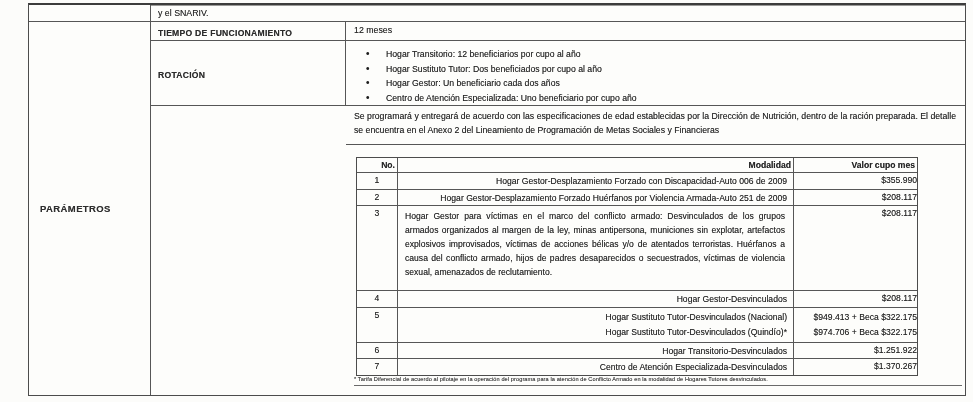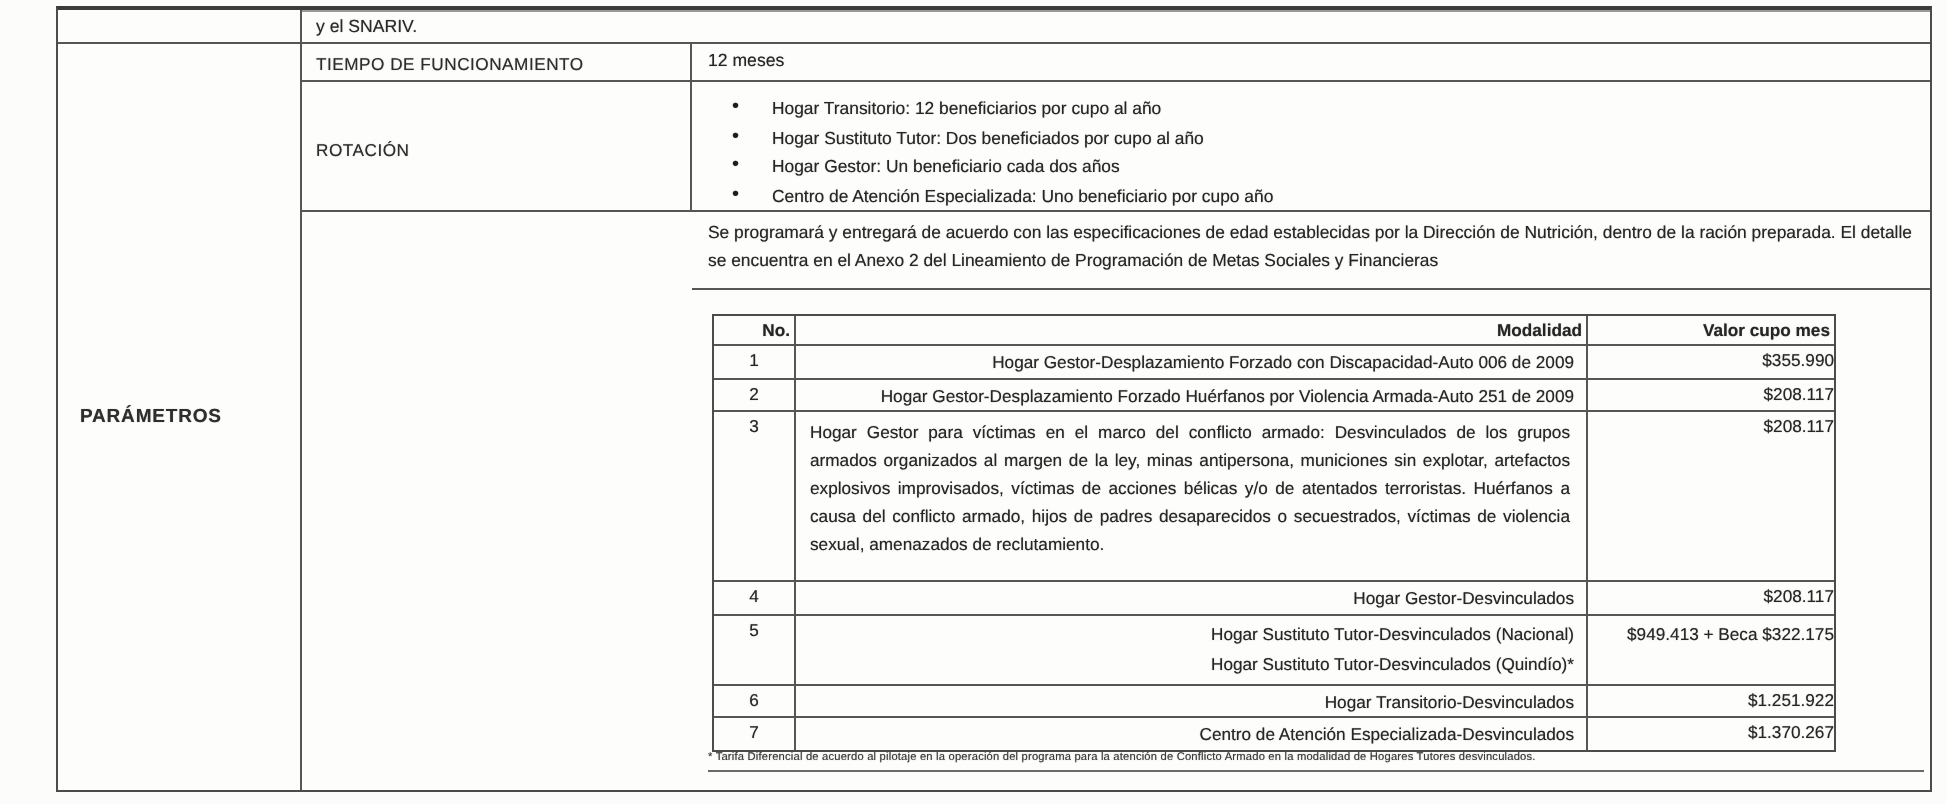--- a/index.html
+++ b/index.html
@@ -35,21 +35,21 @@
     box-shadow:inset 0 2px 0 -1px #9a9a98;
   }
   .cell-parametros {
     grid-column:1; grid-row:2/6;
     display:flex; align-items:center; padding-left:11px;
   }
   .side-label {
     font-size:9.5px; font-weight:700; letter-spacing:0.4px; color:#2e2e2e;
   }
   .lbl {
-    font-size:8.6px; font-weight:400; letter-spacing:0.25px; color:#2c2c2c;
+    font-size:8.6px; font-weight:700; letter-spacing:0.25px; color:#2c2c2c;
     padding:4px 4px 0 7px;
   }
   .cell-lbl-tiempo { grid-column:2; grid-row:2; }
   .cell-val-tiempo { grid-column:3; grid-row:2; font-size:8.8px; padding:3px 0 0 8px; }
   .cell-lbl-rot { grid-column:2; grid-row:3; display:flex; align-items:center; }
   .cell-val-rot { grid-column:3; grid-row:3; padding:6px 10px 0 18px; }
   .cell-lbl-bien { grid-column:2; grid-row:4; display:flex; align-items:center; }
   .cell-val-bien {
     grid-column:3; grid-row:4;
     font-size:8.7px; line-height:13.5px; text-align:justify;
@@ -148,20 +148,21 @@
         <div class="cc cc-mod">Hogar Gestor-Desvinculados</div>
         <div class="cc cc-val lastc">$208.117</div>
 
         <div class="cc cc-no two">5</div>
         <div class="cc cc-mod two two-line">
           <span class="line">Hogar Sustituto Tutor-Desvinculados (Nacional)</span>
           <span class="line">Hogar Sustituto Tutor-Desvinculados (Quindío)*</span>
         </div>
         <div class="cc cc-val lastc two two-line">
           <span class="line">$949.413 + Beca $322.175</span>
+          <span class="line">$974.706 + Beca $322.175</span>
         </div>
 
         <div class="cc cc-no">6</div>
         <div class="cc cc-mod">Hogar Transitorio-Desvinculados</div>
         <div class="cc cc-val lastc">$1.251.922</div>
 
         <div class="cc cc-no lastr">7</div>
         <div class="cc cc-mod lastr">Centro de Atención Especializada-Desvinculados</div>
         <div class="cc cc-val lastc lastr">$1.370.267</div>
       </div>

